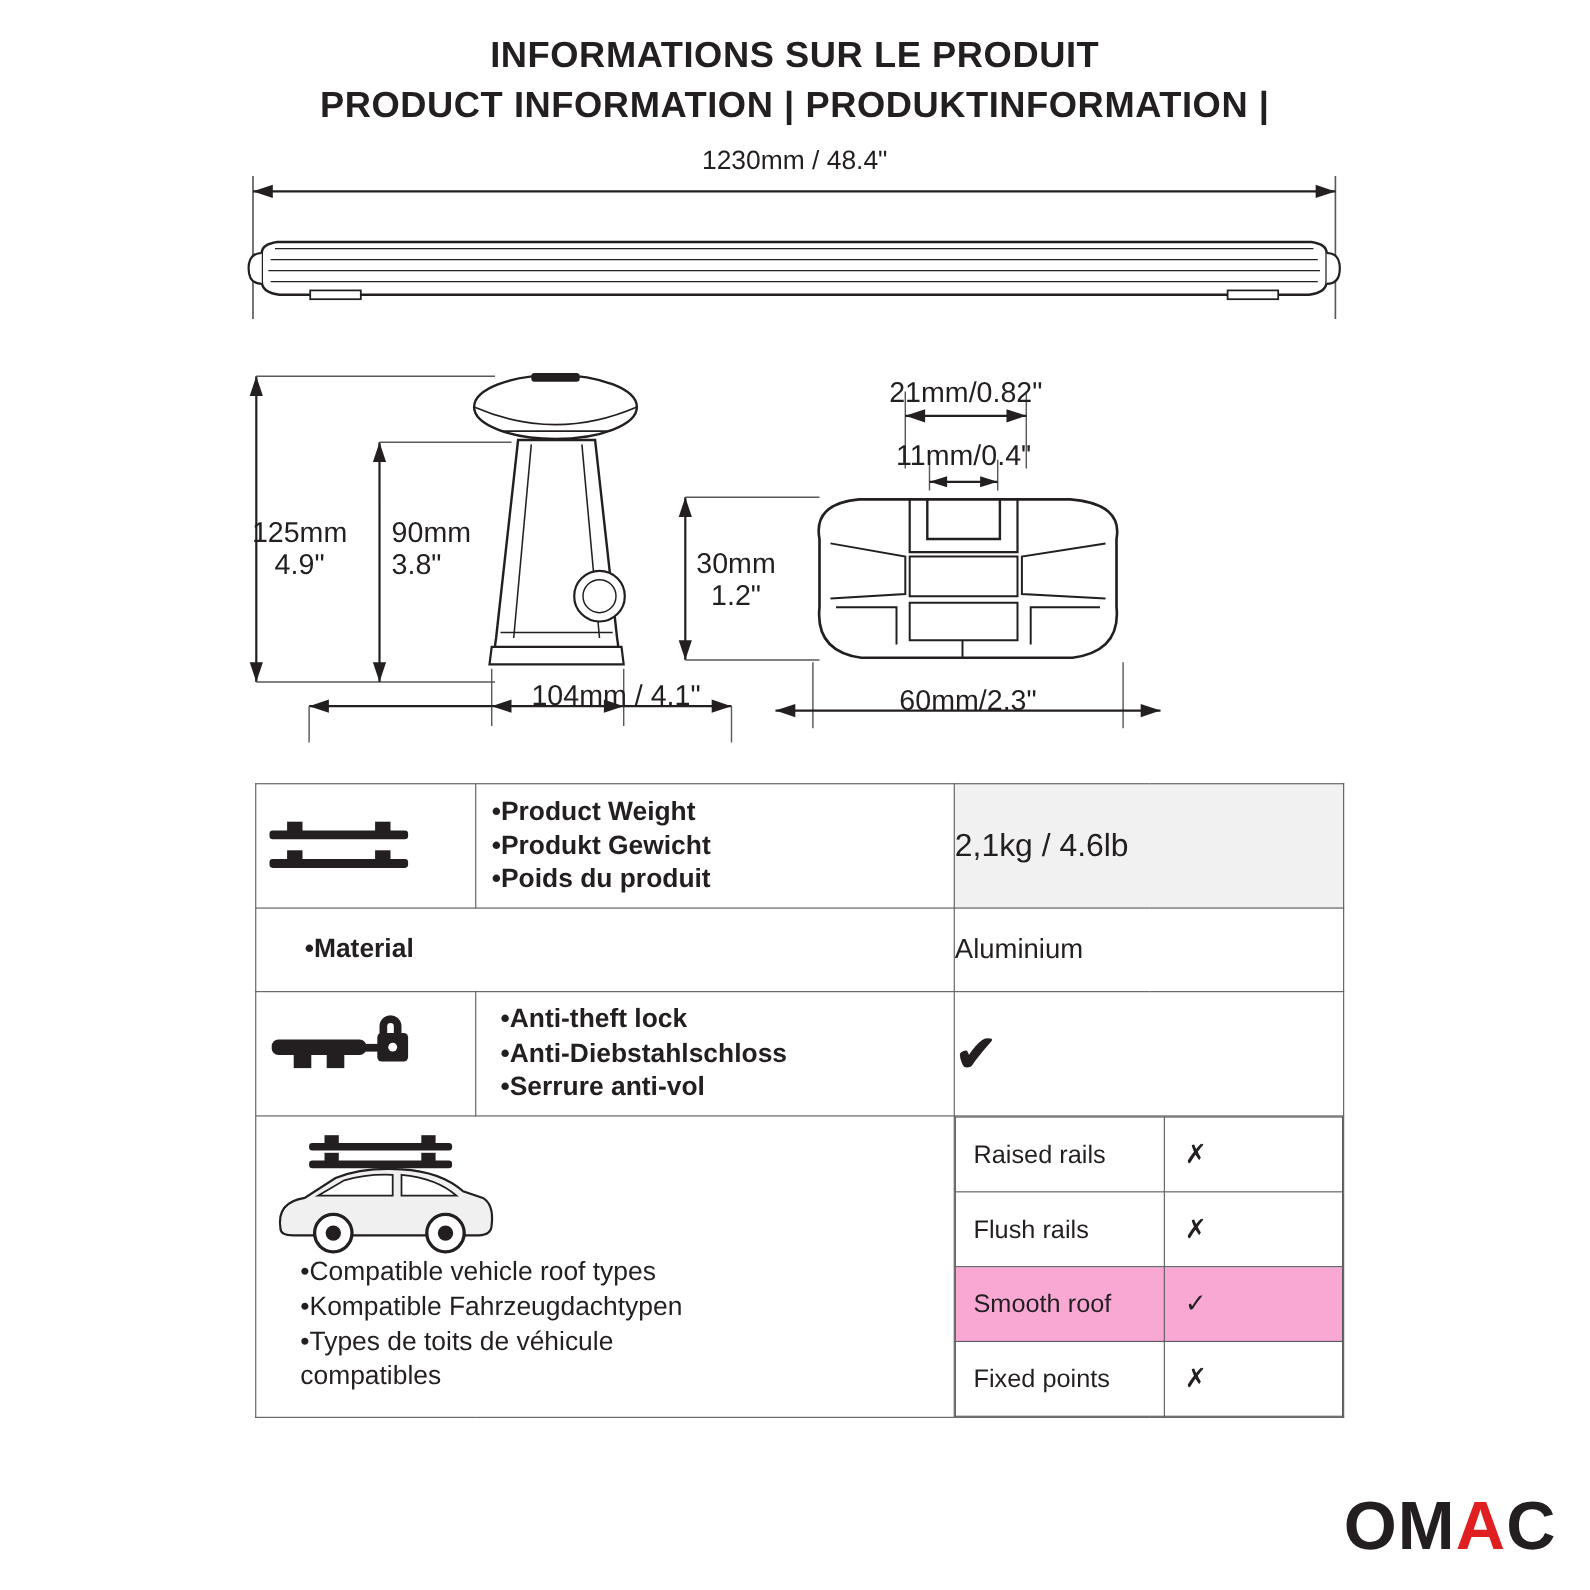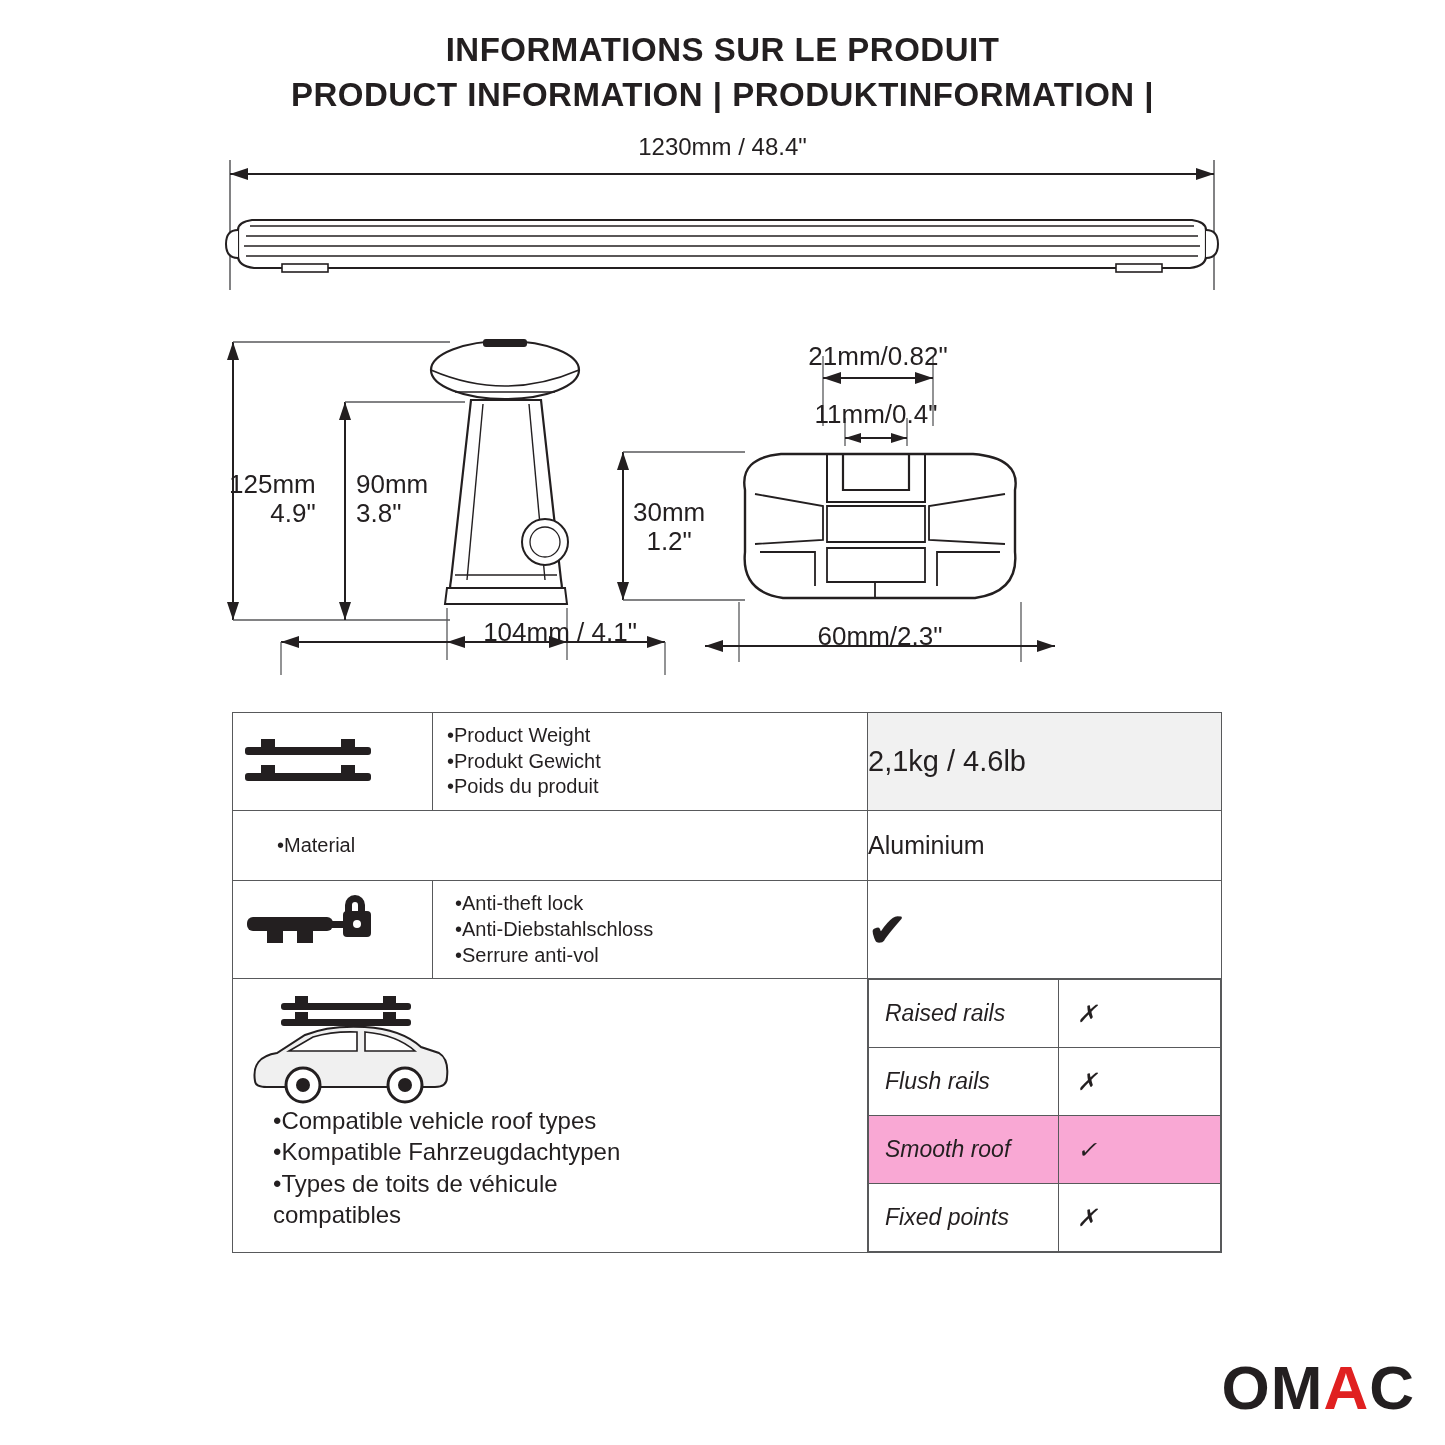--- a/index.html
+++ b/index.html
@@ -55,25 +55,25 @@
   .spec-table td {
     border: 1px solid #58595b;
     vertical-align: middle;
     padding: 0;
   }
   .cell-pad { padding: 10px 14px; }
   .label-col { width: 435px; }
   .icon-cell { width: 200px; text-align: center; }
   .val-cell { background: #f1f1f1; font-size: 29px; padding-left: 22px; }
   .val-cell-white { background: #ffffff; font-size: 25px; padding-left: 22px; }
-  .bullets { font-size: 20px; line-height: 1.28; }
+  .bullets { font-size: 24px; line-height: 1.28; font-weight: bold; }
   .bullets div { white-space: nowrap; }
   .check { font-size: 46px; line-height: 1; font-weight: bold; }
   .sub-table { width: 100%; border-collapse: collapse; table-layout: fixed; }
-  .sub-table td { border: 1px solid #58595b; font-size: 23px; height: 68px; font-style: italic; }
+  .sub-table td { border: 1px solid #58595b; font-size: 23px; height: 68px; }
   .sub-table td.name { width: 190px; padding-left: 16px; }
   .sub-table td.mark { padding-left: 18px; font-size: 24px; }
   .row-shade { background: #f9a8d4; }
   .compat-label { font-size: 24px; line-height: 1.3; padding: 0 8px 0 40px; }
 
   
   .logo {
     position: absolute;
     right: 30px;
     bottom: 22px;
@@ -197,21 +197,21 @@
     <path d="M612,218 L710,218 L710,252 L612,252 Z" fill="none" stroke="#231f20" stroke-width="1.8"></path>
     <path d="M660,252 L660,268" stroke="#231f20" stroke-width="1.8"></path>
 
     <line x1="524" y1="272" x2="524" y2="332" stroke="#58595b" stroke-width="1.3"></line>
     <line x1="806" y1="272" x2="806" y2="332" stroke="#58595b" stroke-width="1.3"></line>
     <line x1="490" y1="316" x2="840" y2="316" stroke="#231f20" stroke-width="2"></line>
     <polygon points="490,316 508,310 508,322" fill="#231f20"></polygon>
     <polygon points="840,316 822,310 822,322" fill="#231f20"></polygon>
   </svg>
 
-  <div class="dim-text" style="position:absolute; left:14px; top:140px; text-align:right;">
+  <div class="dim-text" style="position:absolute; left:14px; top:140px; text-align:center;">
     <div>125mm</div>
     <div>4.9"</div>
   </div>
   <div class="dim-text" style="position:absolute; left:141px; top:140px; text-align:left;">
     <div>90mm</div>
     <div>3.8"</div>
   </div>
   <div class="dim-text" style="position:absolute; left:245px; top:288px; width:200px; text-align:center;">104mm / 4.1"</div>
 
   <div class="dim-text" style="position:absolute; left:563px; top:12px; width:200px; text-align:center;">21mm/0.82"</div>

